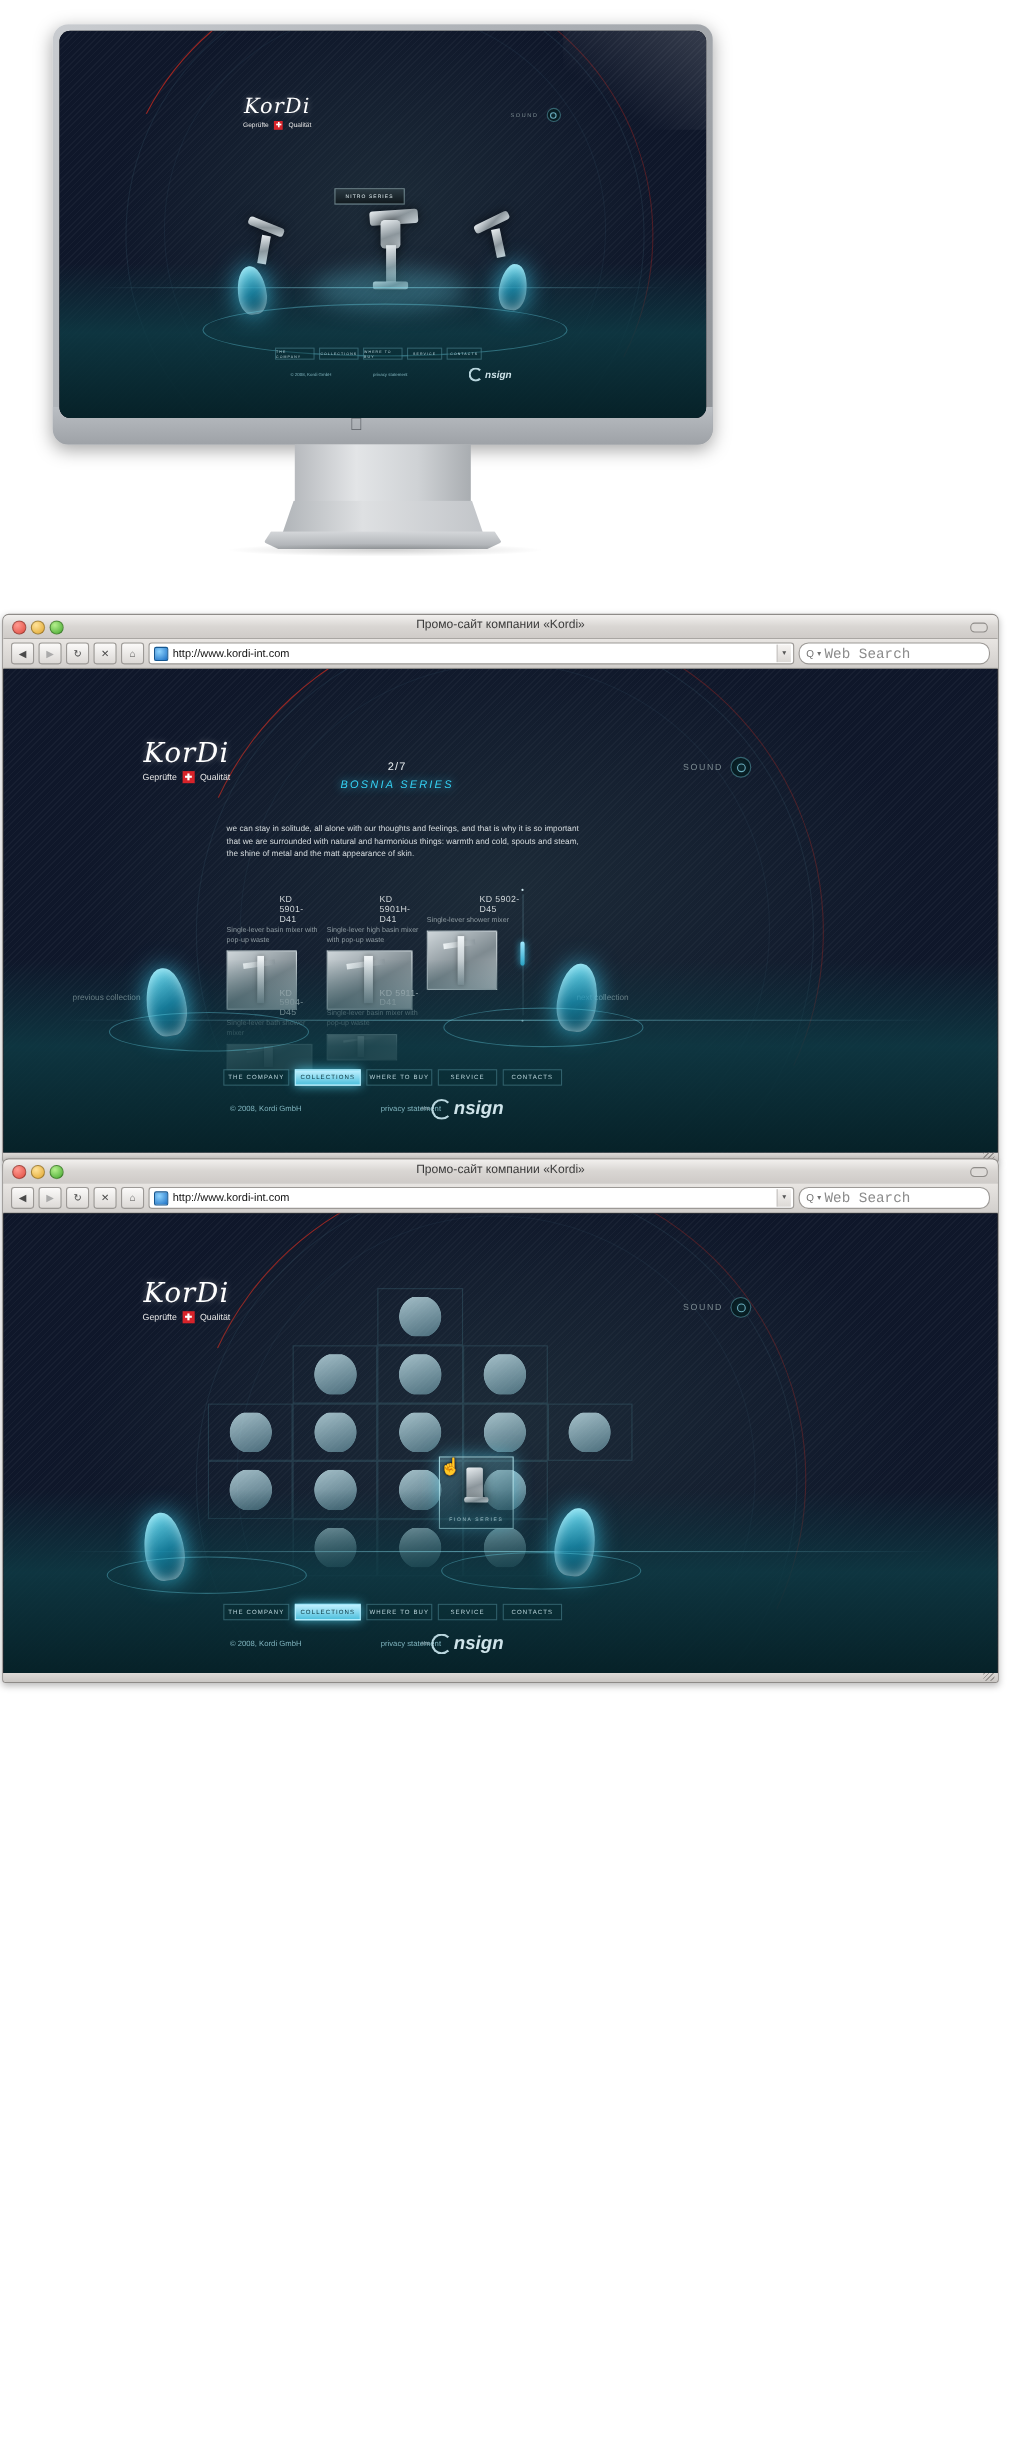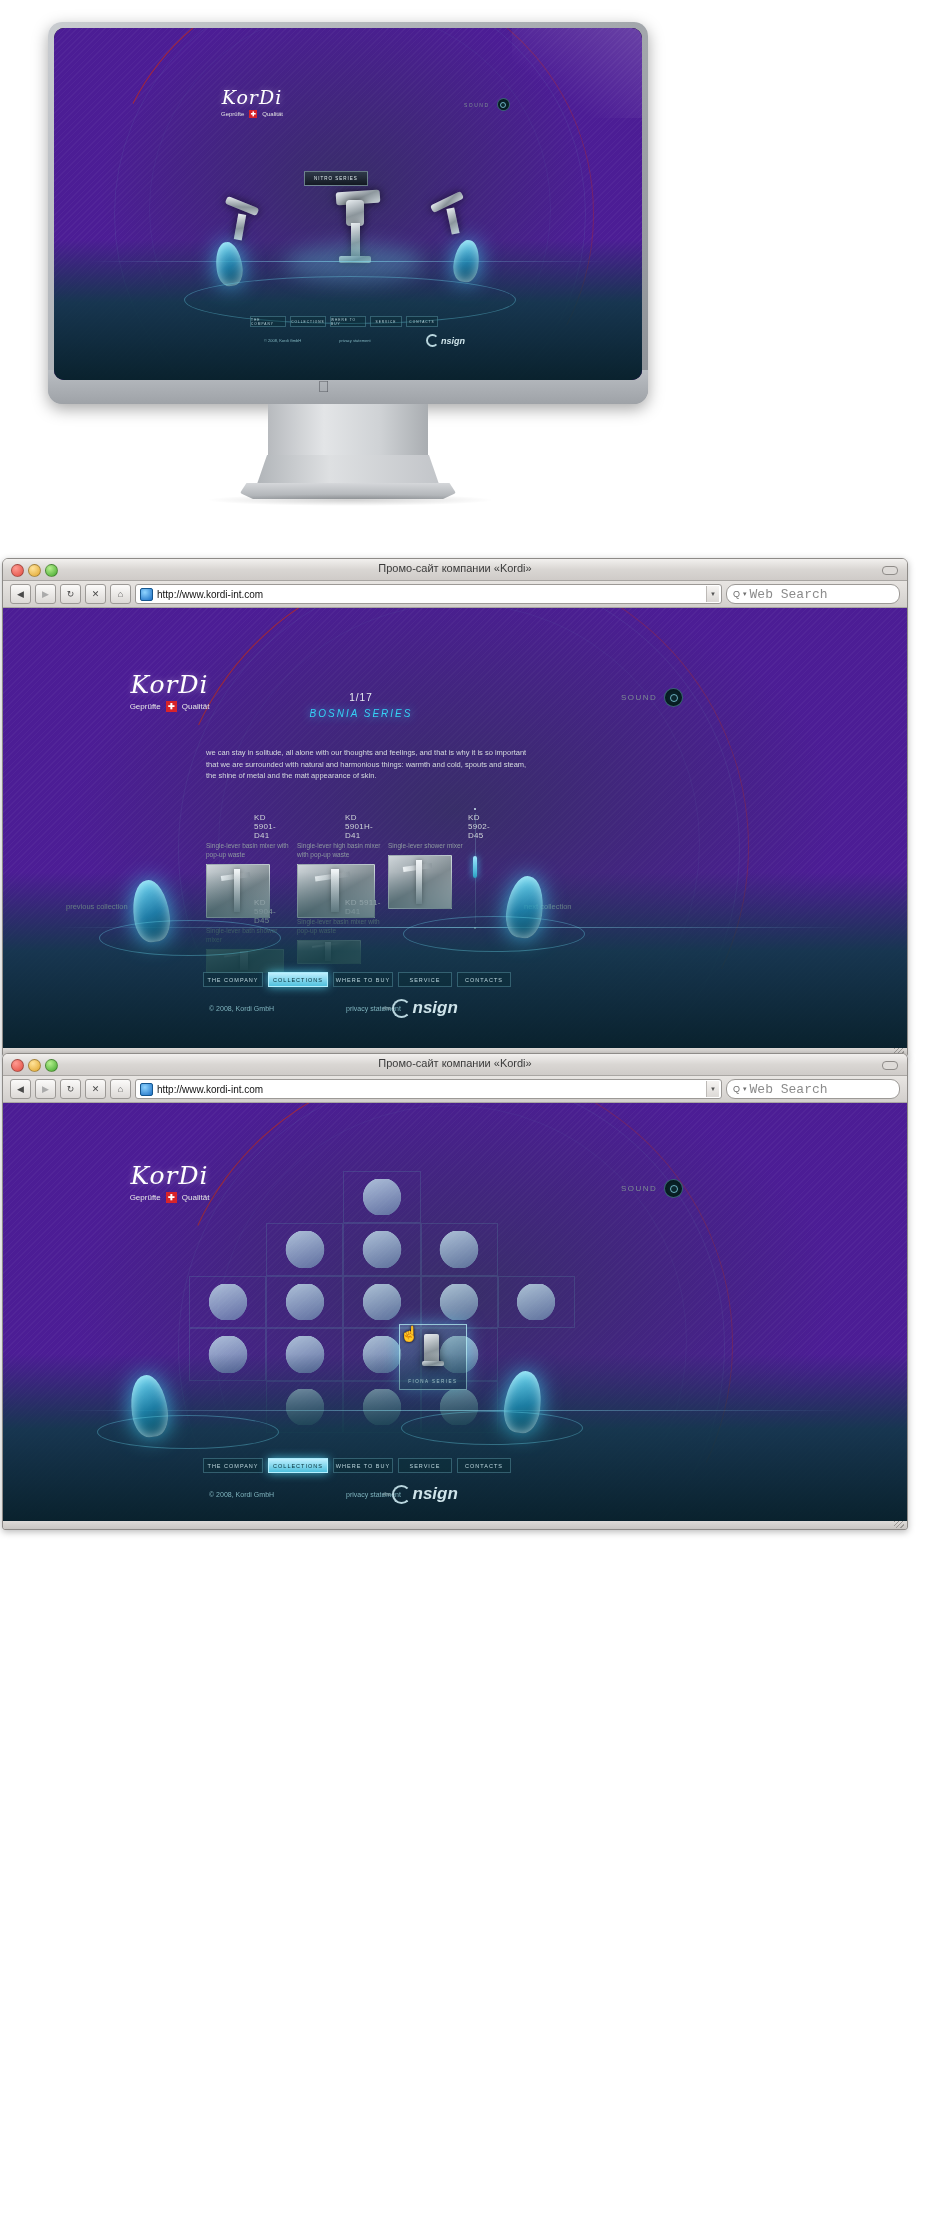--- a/index.html
+++ b/index.html
@@ -66,21 +66,21 @@
   .searchbar{width:160px;height:18px;border:1px solid #9c9996;border-radius:9px;background:#fff;
     display:flex;align-items:center;padding:0 6px;gap:3px;}
   .searchtext{font-size:13px;color:#8b8b8b;font-family:Liberation Mono, monospace;}
   .viewport{position:relative;background:#000;overflow:hidden;}
   .bbottom{height:8px;background:linear-gradient(180deg,#dedbd8,#c9c6c3);border-radius:0 0 3px 3px;
     position:relative;}
   .grip{position:absolute;right:3px;bottom:1px;width:10px;height:7px;
     background:repeating-linear-gradient(135deg,#9a9794 0 1px,transparent 1px 3px);}
 
   
-  .site{position:absolute;inset:0;background:#4c1d95;overflow:hidden;}
+  .site{position:absolute;inset:0;background:#0f172a;overflow:hidden;}
   .stripes{position:absolute;inset:0;
     background:repeating-linear-gradient(135deg,rgba(255,255,255,.035) 0 1px,rgba(0,0,0,0) 1px 4px);}
   .vign{position:absolute;inset:0;
     background:radial-gradient(ellipse 62% 78% at 50% 46%,rgba(40,60,68,.55),rgba(0,0,0,0) 68%);}
   .ring{position:absolute;border-radius:50%;border:1px solid rgba(120,190,210,.10);}
   .redarc{position:absolute;border-radius:50%;border:1px solid rgba(190,40,30,.75);
     border-color:rgba(190,40,30,.8) rgba(190,40,30,.35) transparent transparent;}
   .water{position:absolute;left:0;right:0;bottom:0;height:40%;
     background:linear-gradient(180deg,rgba(0,0,0,0),rgba(14,58,68,.85) 45%,rgba(6,34,40,.95));}
   .waterline{position:absolute;left:6%;right:6%;height:1px;
@@ -284,37 +284,37 @@
           </div>
         </div>
 
         <div class="soundbox" style="left:618px;top:80px;">
           <span class="soundlbl" style="font-size:8px;">SOUND</span>
           <span class="soundknob" style="width:17px;height:17px;">
               <i style="width:6px;height:6px;"></i>
             </span>
         </div>
 
-        <div class="pagenum" style="left:268px;top:84px;width:180px;font-size:10px;">1/17</div>
+        <div class="pagenum" style="left:268px;top:84px;width:180px;font-size:10px;">2/7</div>
         <div class="seriesbadge" style="left:268px;top:100px;width:180px;font-size:10px;">BOSNIA SERIES</div>
 
         <div class="bodycopy" style="left:203px;top:139px;width:330px;font-size:7.5px;">we can stay in solitude, all alone with our thoughts and feelings, and that is why it is so important that we are surrounded with natural and harmonious things: warmth and cold, spouts and steam, the shine of metal and the matt appearance of skin.</div>
 
         <div class="prod" style="left:203px;top:205px;width:84px;">
           <div class="code" style="font-size:8px;">KD 5901-D41</div>
           <div class="desc" style="font-size:6.5px;">Single-lever basin mixer with pop-up waste</div>
           <div class="thumb" style="width:62px;height:52px;"></div>
         </div>
         <div class="prod" style="left:294px;top:205px;width:84px;">
           <div class="code" style="font-size:8px;">KD 5901H-D41</div>
           <div class="desc" style="font-size:6.5px;">Single-lever high basin mixer with pop-up waste</div>
           <div class="thumb" style="width:76px;height:52px;"></div>
         </div>
         <div class="prod" style="left:385px;top:205px;width:86px;">
-          <div class="code" style="font-size:8px;margin-left:32px;">KD 5902-D45</div>
+          <div class="code" style="font-size:8px;">KD 5902-D45</div>
           <div class="desc" style="font-size:6.5px;">Single-lever shower mixer</div>
           <div class="thumb" style="width:62px;height:52px;"></div>
         </div>
 
         <div class="prod" style="left:203px;top:290px;width:84px;">
           <div class="code" style="font-size:8px;">KD 5904-D45</div>
           <div class="desc" style="font-size:6.5px;">Single-lever bath shower mixer</div>
           <div class="thumb" style="width:76px;height:22px;"></div>
         </div>
         <div class="prod" style="left:294px;top:290px;width:84px;">

